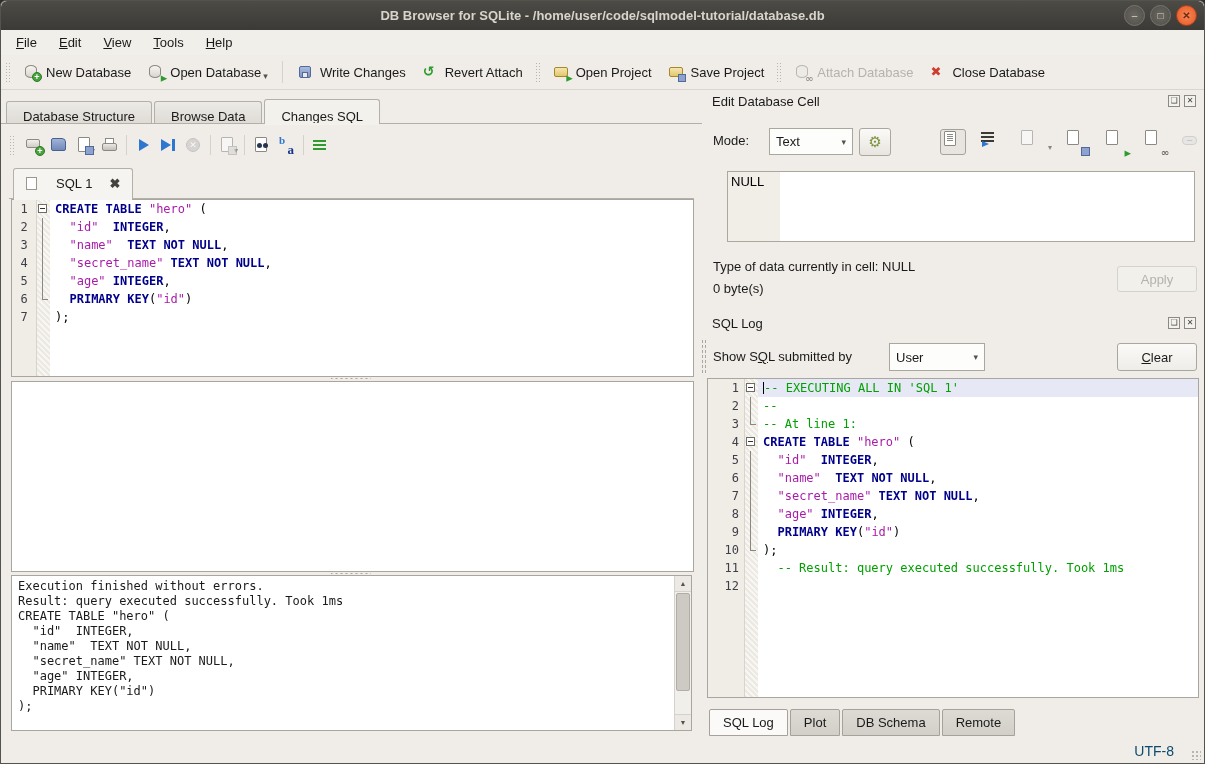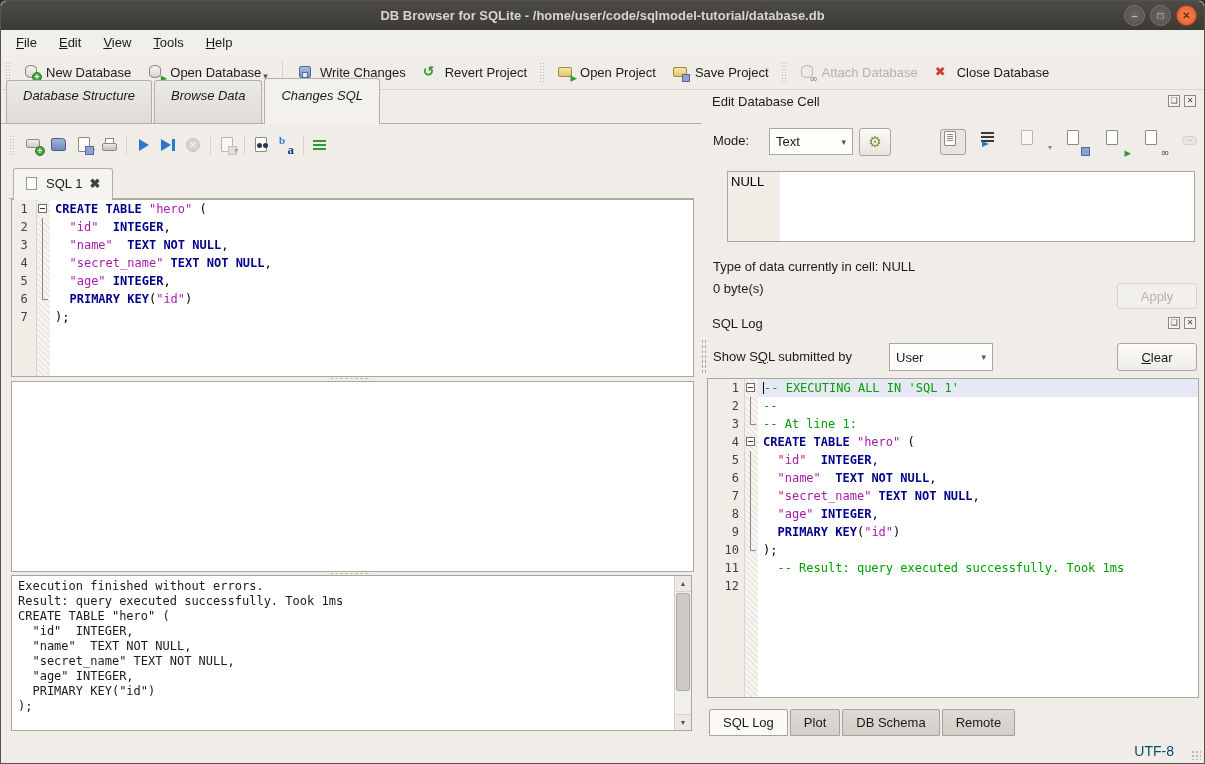--- a/index.html
+++ b/index.html
@@ -44,22 +44,22 @@
   .ic-save::after{content:"";left:5px;top:8px;width:6px;height:6px;background:#eceae5;border:1px solid #53699a;}
   .ic-revert::before{content:"↺";left:1px;top:-1px;color:#2f9b2f;font:bold 14px/16px "DejaVu Sans",sans-serif;}
   .ic-folder-open::before,.ic-folder-save::before{content:"";left:1px;top:3px;width:14px;height:10px;
     background:linear-gradient(#f4e6b2,#e2c76a);border:1px solid #a8862a;border-radius:2px;}
   .ic-folder-open::after{content:"▸";right:-3px;bottom:-4px;color:#2f9b2f;font:bold 13px/12px "DejaVu Sans",sans-serif;}
   .ic-folder-save::after{content:"";right:-1px;bottom:-2px;width:8px;height:8px;background:#8ba3ce;border:1px solid #53699a;}
   .ic-close-red::before{content:"✖";left:1px;top:0;color:#ce3c2e;font:bold 13px/15px "DejaVu Sans",sans-serif;}
   
   .maintabs{position:absolute;left:0;top:88px;width:701px;height:35px;display:flex;align-items:flex-end;padding-left:5px;box-sizing:border-box;}
   .maintabs::after{content:"";position:absolute;left:0;right:0;bottom:0;height:1px;background:#b3b0a9;}
-  .mtab{position:relative;padding:7px 16px 21px;border:1px solid #b3b0a9;border-bottom:none;margin-right:2px;
-    background:linear-gradient(#eceae5,#dedbd5);border-radius:3px 3px 0 0;white-space:nowrap;font-style:italic;}
+  .mtab{position:relative;padding:7px 16px 0;border:1px solid #b3b0a9;border-bottom:none;margin-right:2px;
+    background:linear-gradient(#eceae5,#dedbd5);border-radius:3px 3px 0 0;white-space:nowrap;}
   .mtab.active{background:#f3f1ec;z-index:2;padding-top:9px;}
   .mtab.active::after{content:"";position:absolute;left:0;right:0;bottom:-1px;height:2px;background:#f3f1ec;}
   
   .sqltoolbar{position:absolute;left:4px;top:130px;height:28px;display:flex;align-items:center;gap:5px;}
   .si{position:relative;display:inline-block;width:19px;height:18px;margin:0 3px;}
   .si::before,.si::after{position:absolute;box-sizing:border-box;}
   .si.disabled{opacity:.55;filter:grayscale(1);}
   .sql-sep{width:1px;height:20px;background:#d5d2cb;margin:0 4px;}
   .si-caret{color:#8a877f;font-size:8px;margin:10px 2px 0 -6px;}
   .i-tab-plus::before{content:"";left:1px;top:3px;width:14px;height:9px;background:linear-gradient(#f2f0eb,#d0cdc6);border:1px solid #8c8982;border-radius:2px;}
@@ -76,21 +76,21 @@
   .i-play-line::after{content:"";left:13px;top:3px;width:3px;height:12px;background:#2e77d0;}
   .i-stop::before{content:"✕";left:2px;top:2px;width:14px;height:14px;background:#c3c0b9;border:1px solid #a5a29b;border-radius:50%;
     color:#fff;font:bold 9px/13px "DejaVu Sans",sans-serif;text-align:center;}
   .i-find::after{content:"";left:5px;top:7px;width:5px;height:5px;background:#27364f;border-radius:50%;box-shadow:6px 0 0 #27364f;}
   .i-replace::before{content:"b";left:2px;top:-2px;color:#2e77d0;font:bold 11px/12px "Liberation Serif",serif;}
   .i-replace::after{content:"a";right:2px;bottom:-2px;color:#16338f;font:bold 13px/13px "Liberation Serif",serif;}
   .i-format::before{content:"";left:2px;top:4px;width:13px;height:2px;background:#2f9b2f;box-shadow:0 4px 0 #2f9b2f,0 8px 0 #2f9b2f;}
   
   .sqltabbar{position:absolute;left:8px;top:166px;width:685px;height:32px;}
   .sqltabbar::after{content:"";position:absolute;left:0;right:0;bottom:0;height:1px;background:#b3b0a9;}
-  .sqltab{position:absolute;left:4px;bottom:0;display:flex;align-items:center;gap:7px;padding:7px 12px 8px;
+  .sqltab{position:absolute;left:4px;bottom:0;display:flex;align-items:center;gap:17px;padding:7px 12px 8px;
     background:#f6f4f0;border:1px solid #b3b0a9;border-bottom:none;border-radius:3px 3px 0 0;z-index:2;}
   .sqltab::after{content:"";position:absolute;left:0;right:0;bottom:-1px;height:1px;background:#f6f4f0;}
   .i-docsm{position:relative;width:13px;height:14px;display:inline-block;}
   .i-docsm::before{content:"";position:absolute;left:0;top:0;width:11px;height:13px;background:#fff;border:1px solid #9a978f;box-sizing:border-box;}
   .tab-close{color:#45423d;font-weight:bold;font-size:13px;line-height:13px;}
   
   .codepane{position:absolute;background:#fff;border:1px solid #a9a6a0;overflow:hidden;}
   .gcol{position:absolute;top:0;bottom:0;left:0;background:#f0ede7;border-right:1px solid #d7d4cd;}
   .fcol{position:absolute;top:0;bottom:0;background:repeating-linear-gradient(45deg,#ece9e3 0 2px,#f8f6f2 2px 4px);}
   .crow{position:relative;display:flex;height:18px;line-height:18px;font-family:"DejaVu Sans Mono",monospace;font-size:12px;}
@@ -201,21 +201,21 @@
         <span class="tb-label">Open Database</span>
       </div>
       <span class="tb-caret">▾</span>
       <div class="tb-sep"></div>
       <div class="tb-item">
         <span class="ic ic-save"></span>
         <span class="tb-label">Write Changes</span>
       </div>
       <div class="tb-item">
         <span class="ic ic-revert"></span>
-        <span class="tb-label">Revert Project</span>
+        <span class="tb-label">Revert Attach</span>
       </div>
       <div class="tb-handle"></div>
       <div class="tb-item">
         <span class="ic ic-folder-open"></span>
         <span class="tb-label">Open Project</span>
       </div>
       <div class="tb-item">
         <span class="ic ic-folder-save"></span>
         <span class="tb-label">Save Project</span>
       </div>
@@ -362,30 +362,30 @@
         <span class="si cellico i-null disabled"></span>
       </div>
 
     <div class="celltext" style="left:23px;top:82px;width:468px;height:71px;">
       <div class="cellgut"></div>
       <div class="cellval">NULL</div>
     </div>
 
     <div class="label" style="position:absolute;left:9px;top:170px;">Type of data currently in cell: NULL</div>
     <div class="label" style="position:absolute;left:9px;top:192px;">0 byte(s)</div>
-    <div class="btn disabled" style="left:413px;top:177px;width:80px;height:26px;margin-top:17px;">Apply</div>
+    <div class="btn disabled" style="left:413px;top:177px;width:80px;height:26px;">Apply</div>
 
     <div class="dock-title" style="left:8px;top:227px;">SQL Log</div>
     <div class="dockbtns" style="right:8px;top:228px;">
       <span class="dockbtn">❏</span>
       <span class="dockbtn">✕</span>
     </div>
 
     <div class="label" style="position:absolute;left:9px;top:260px;">Show S<u>Q</u>L submitted by</div>
-    <div class="combo" style="left:185px;top:254px;width:104px;height:28px;">
+    <div class="combo" style="left:185px;top:254px;width:96px;height:28px;">
       <span class="val">User</span>
       <span class="arrow">▾</span>
     </div>
     <div class="btn" style="left:413px;top:254px;width:80px;height:28px;"><u>C</u>lear</div>
 
     <div class="codepane pane-log" style="left:3px;top:289px;width:490px;height:318px;">
       <div class="gcol"></div>
       <div class="fcol"></div>
       <div id="log-lines" style="position:relative;">
           <div class="crow">

